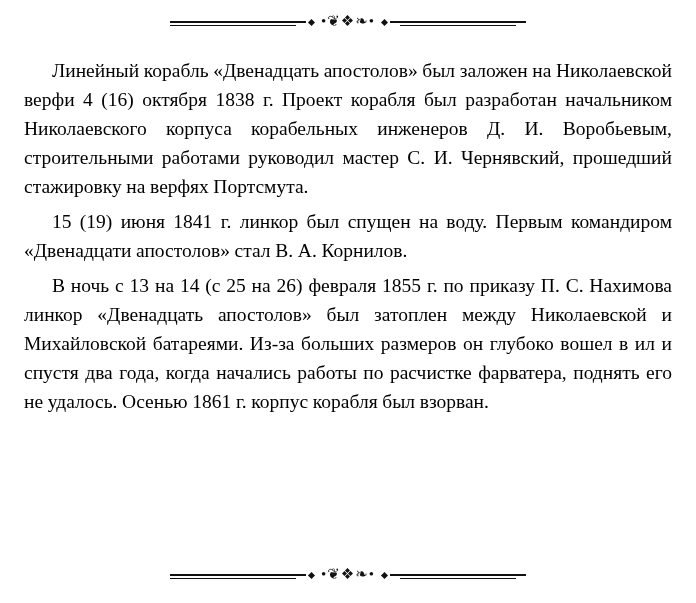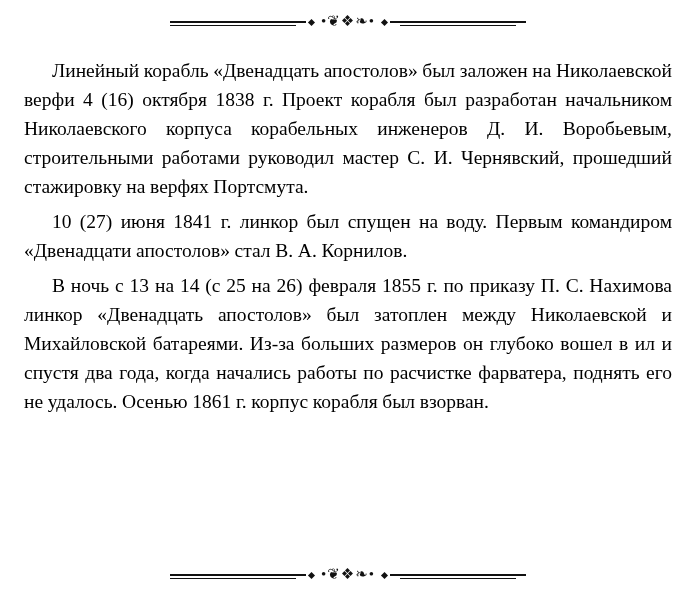--- a/index.html
+++ b/index.html
@@ -91,21 +91,21 @@
   <div class="ornament top">
     <span class="orn-rule left"></span>
     <span class="orn-dot"></span>
     <span class="orn-center">•❦❖❧•</span>
     <span class="orn-dot"></span>
     <span class="orn-rule right"></span>
   </div>
 
   <div class="content">
     <p class="para">Линейный корабль «Двенадцать апостолов» был заложен на Николаевской верфи 4 (16) октября 1838 г. Проект корабля был разработан начальником Николаевского корпуса корабельных инженеров Д. И. Воробьевым, строительными работами руководил мастер С. И. Чернявский, прошедший стажировку на верфях Портсмута.</p>
-    <p class="para">10 (27) июня 1841 г. линкор был спущен на воду. Первым командиром «Двенадцати апостолов» стал В. А. Корнилов.</p>
+    <p class="para">15 (19) июня 1841 г. линкор был спущен на воду. Первым командиром «Двенадцати апостолов» стал В. А. Корнилов.</p>
     <p class="para">В ночь с 13 на 14 (с 25 на 26) февраля 1855 г. по приказу П. С. Нахимова линкор «Двенадцать апостолов» был затоплен между Николаевской и Михайловской батареями. Из-за больших размеров он глубоко вошел в ил и спустя два года, когда начались работы по расчистке фарватера, поднять его не удалось. Осенью 1861 г. корпус корабля был взорван.</p>
   </div>
 
   <div class="ornament bottom">
     <span class="orn-rule left"></span>
     <span class="orn-dot"></span>
     <span class="orn-center">•❦❖❧•</span>
     <span class="orn-dot"></span>
     <span class="orn-rule right"></span>
   </div>

